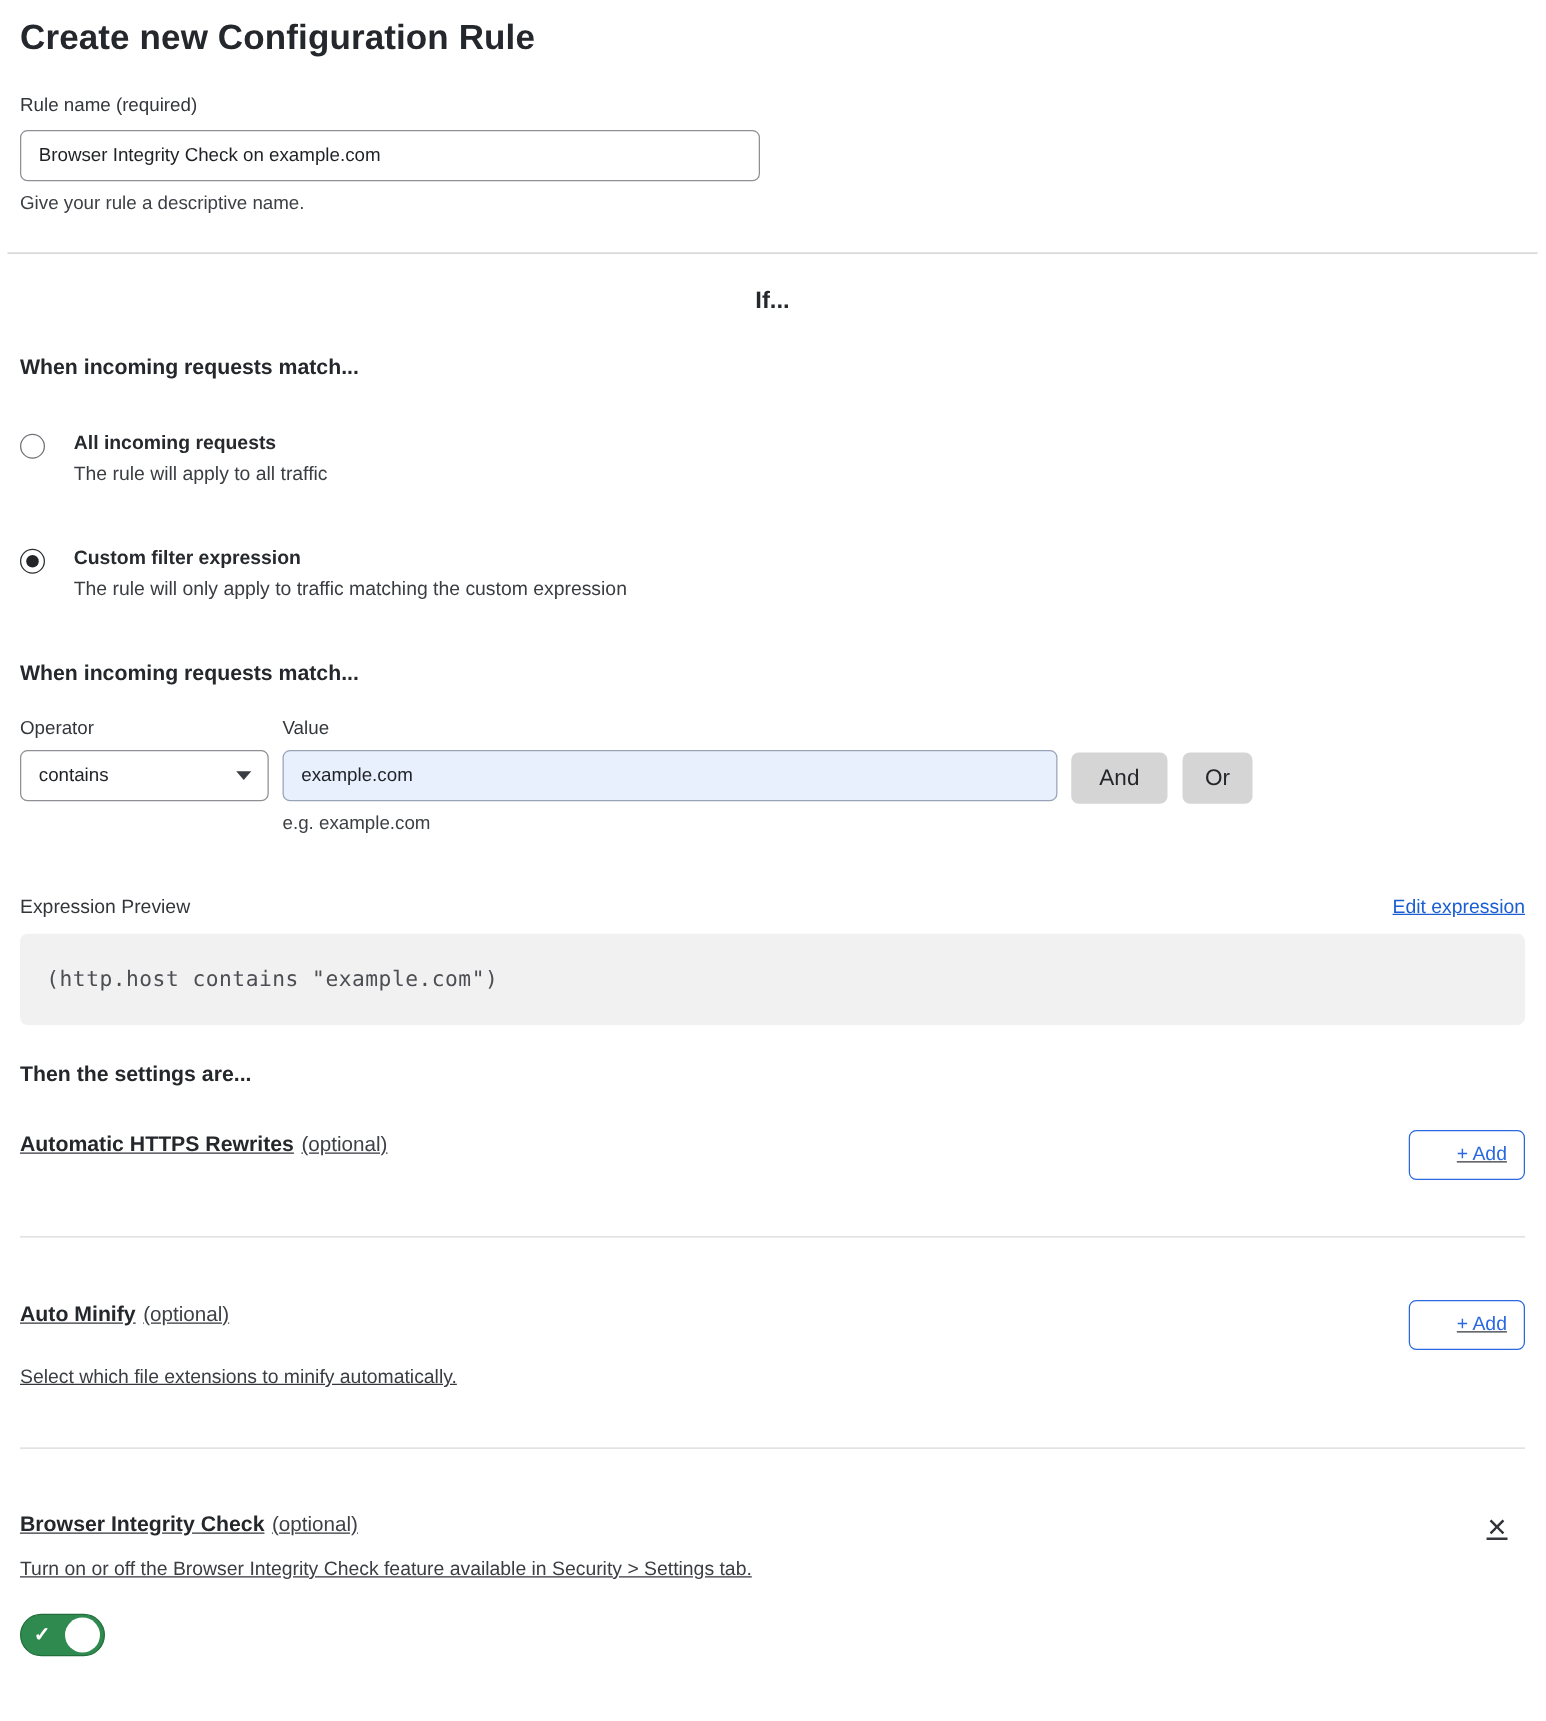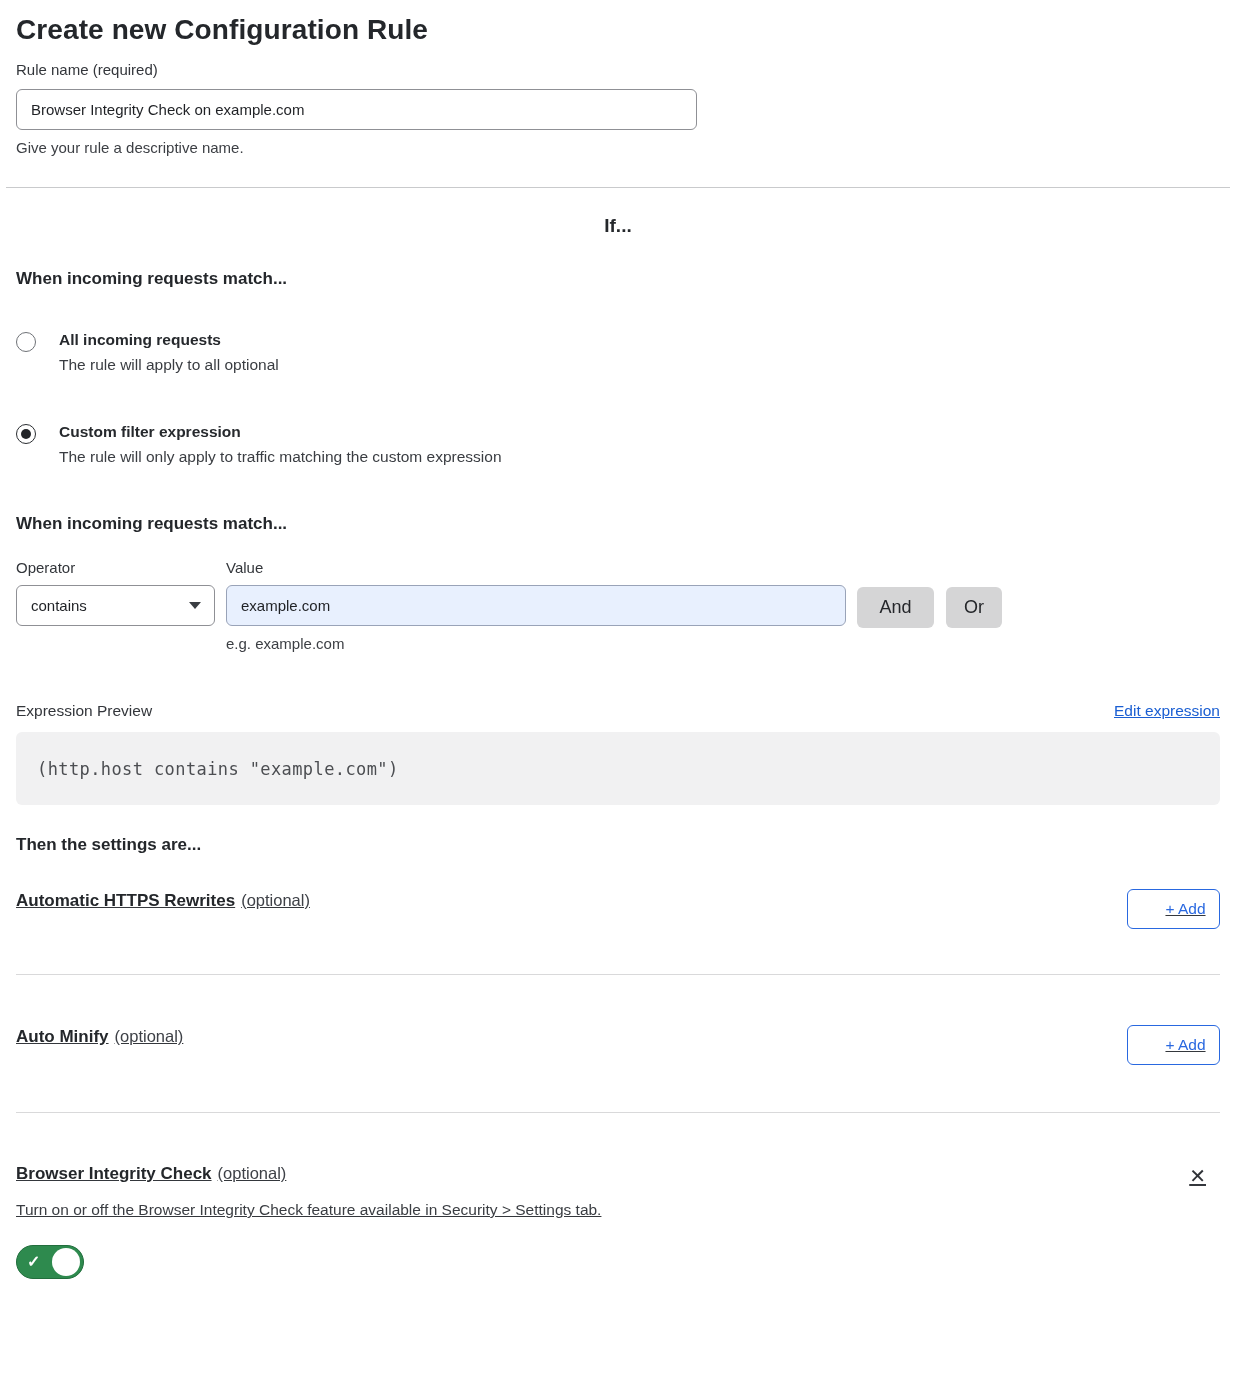--- a/index.html
+++ b/index.html
@@ -11,34 +11,34 @@
     color: #34373c;
     padding: 14px 17px 40px 16px;
   }
   h1.page-title {
     font-size: 28px;
     font-weight: 700;
     color: #24272b;
     letter-spacing: .1px;
   }
   .form-label { font-size: 15px; color: #33363b; }
-  .rule-name-group { margin-top: 15px; }
+  .rule-name-group { margin-top: 30px; }
   .text-input {
     display: block;
     height: 41px;
     border: 1px solid #8f9095;
     border-radius: 6px;
     padding: 0 14px;
     font-size: 15px;
     font-family: "Liberation Sans", sans-serif;
     color: #1f2125;
     background: #fff;
     outline: none;
   }
-  #rule-name-input { width: 681px; margin-top: 10px; }
+  #rule-name-input { width: 592px; margin-top: 10px; }
   .helper-text { font-size: 15px; color: #3c3f44; margin-top: 9px; }
 
   hr.section-divider {
     border: none;
     border-top: 1px solid #c9cacc;
     margin: 31px -10px 0 -10px;
   }
   h2.if-heading { font-size: 19px; font-weight: 700; color: #24272b; margin-top: 27px; text-align: center; }
   h3.sub-heading { font-size: 17px; font-weight: 700; color: #24272b; }
   .match-heading-1 { margin-top: 32px; }
@@ -214,21 +214,21 @@
 <hr class="section-divider">
 
 <h2 class="if-heading">If...</h2>
 
 <h3 class="sub-heading match-heading-1">When incoming requests match...</h3>
 
 <div class="radio-option">
   <span class="radio-circle"></span>
   <div class="radio-texts">
     <div class="radio-label">All incoming requests</div>
-    <div class="radio-desc">The rule will apply to all optional</div>
+    <div class="radio-desc">The rule will apply to all traffic</div>
   </div>
 </div>
 
 <div class="radio-option selected">
   <span class="radio-circle"></span>
   <div class="radio-texts">
     <div class="radio-label">Custom filter expression</div>
     <div class="radio-desc">The rule will only apply to traffic matching the custom expression</div>
   </div>
 </div>
@@ -273,20 +273,21 @@
 </div>
 <hr class="setting-divider">
 
 <div class="setting-section section-2">
   <div class="setting-head-row">
     <div>
       <span class="setting-title">Auto Minify</span><span class="setting-optional">(optional)</span>
     </div>
     <button class="add-button">+ Add</button>
   </div>
+  <div class="setting-desc">Select which file extensions to minify automatically.</div>
 </div>
 <hr class="setting-divider divider-2">
 
 <div class="setting-section section-3">
   <div class="setting-head-row">
     <div>
       <span class="setting-title">Browser Integrity Check</span><span class="setting-optional">(optional)</span>
     </div>
     <button class="close-button">✕</button>
   </div>

